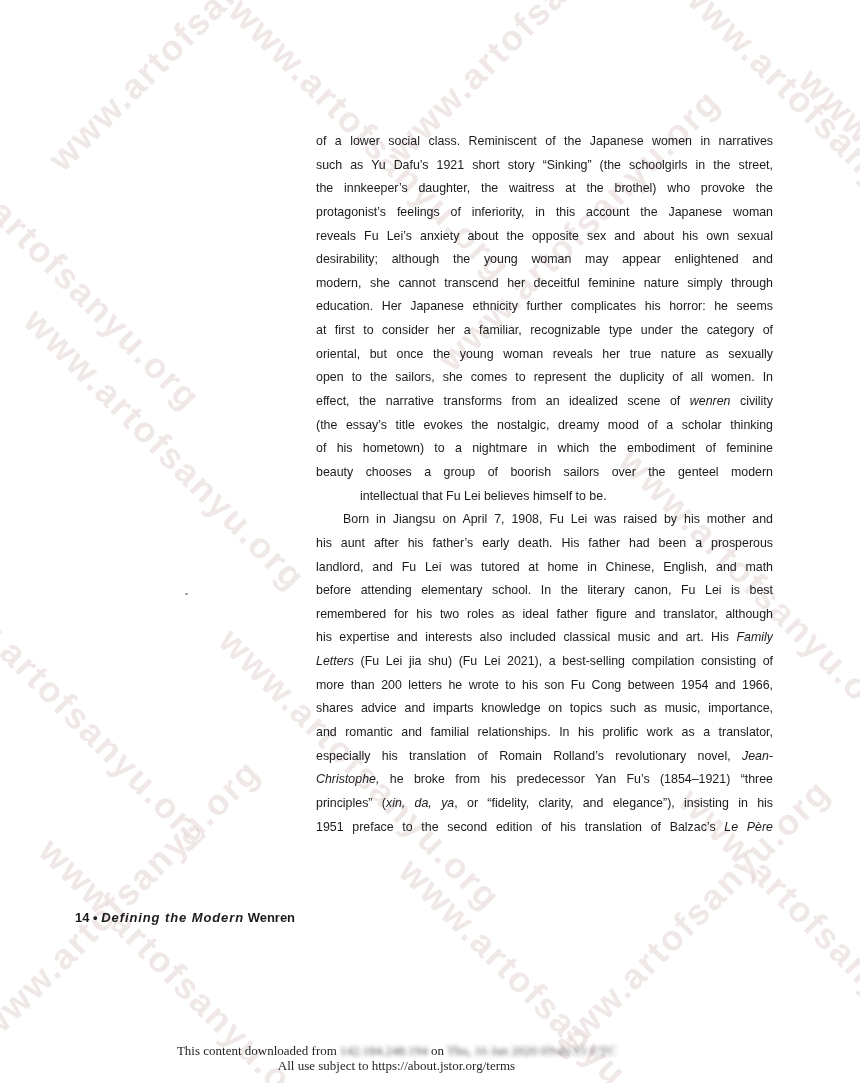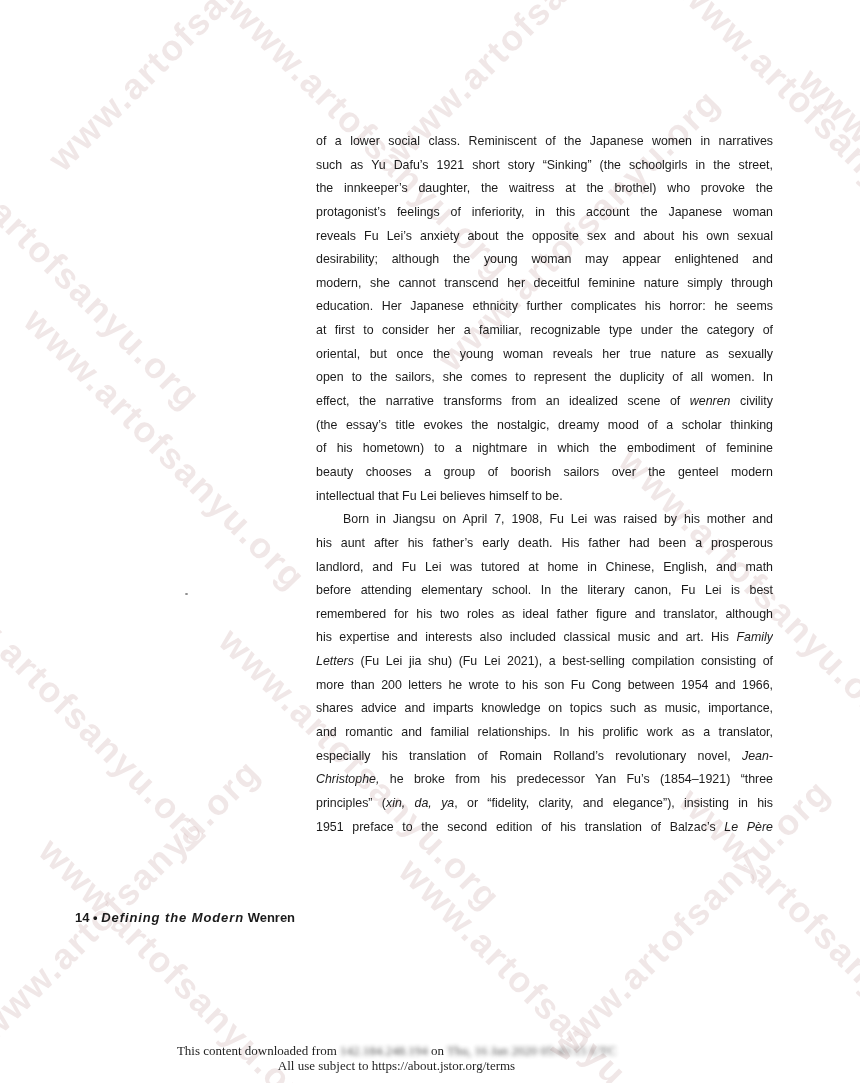--- a/index.html
+++ b/index.html
@@ -33,21 +33,21 @@
   }
   .line{
     height:23.65px;
     line-height:23.65px;
     text-align:justify;
     text-align-last:justify;
     text-justify:inter-word;
     overflow:hidden;
     white-space:normal;
   }
-  .line.lastline{text-align-last:left;}
+  .line.lastline{text-align-last:left;margin-left:44px;}
   .line.indent{text-indent:27px;}
   .s-i{font-style:italic;}
   .s-b{font-weight:bold;}
   .s-bi{font-weight:bold;font-style:italic;letter-spacing:0.9px;}
   .s-redacted{filter:blur(2px);opacity:0.8;}
   
   #running-footer{
     position:absolute;
     left:75px;top:899px;
     z-index:1;

